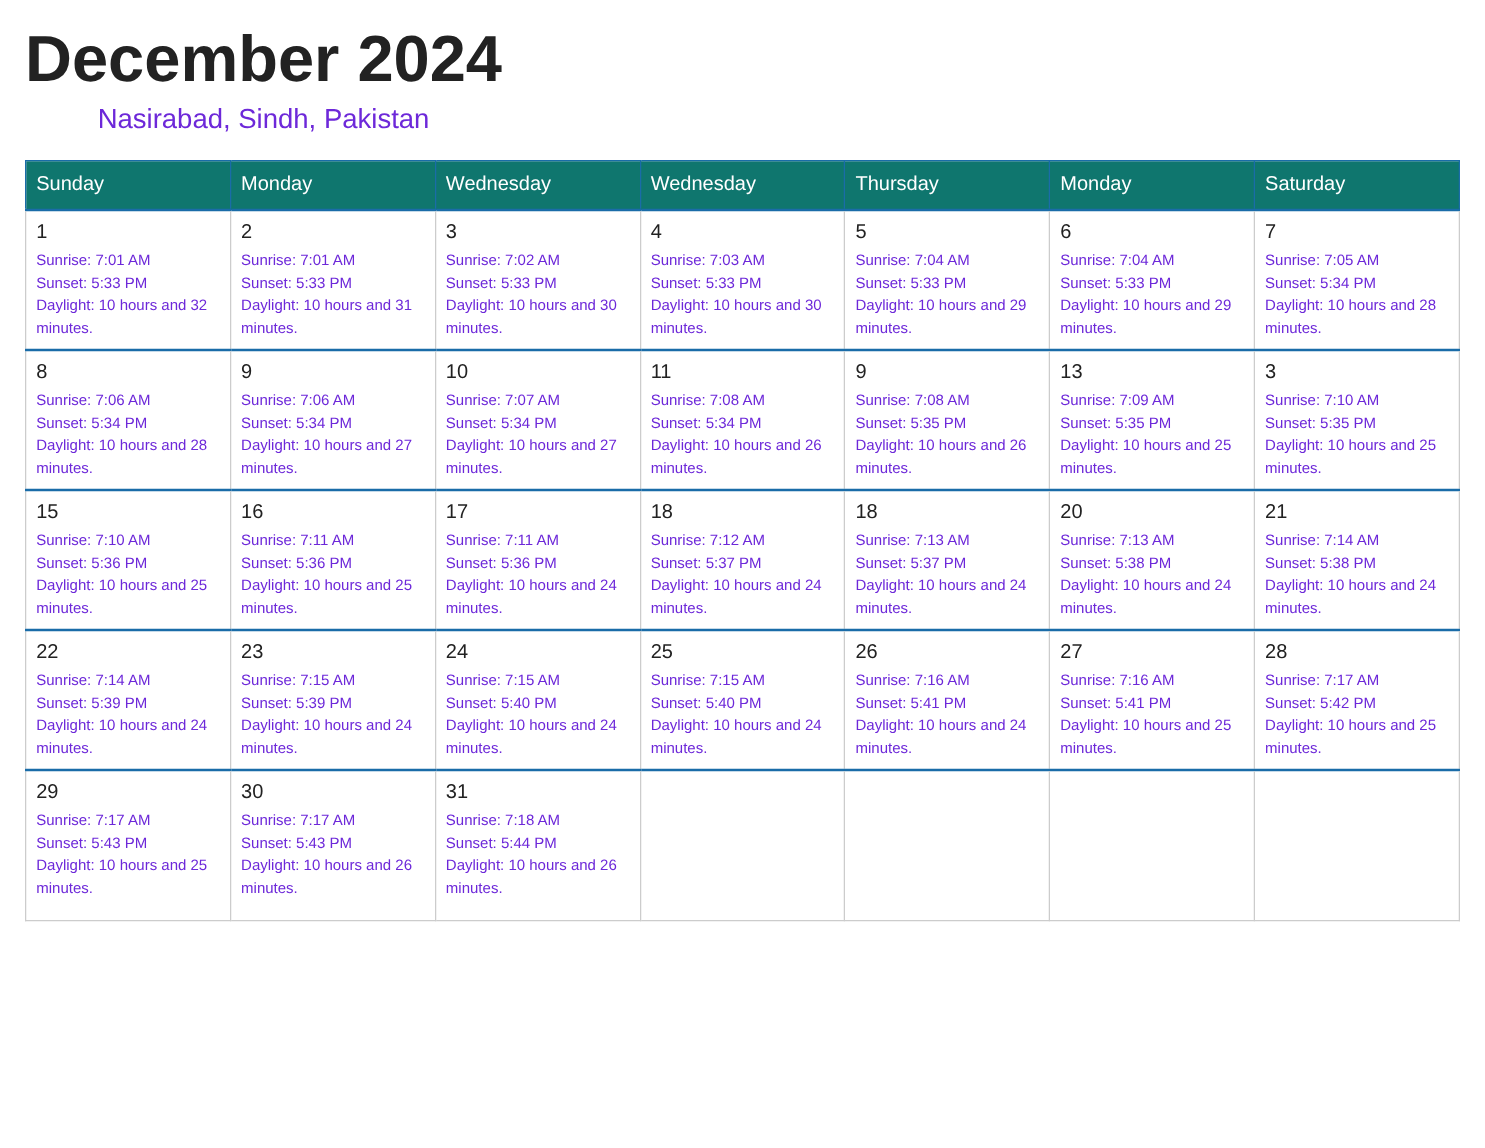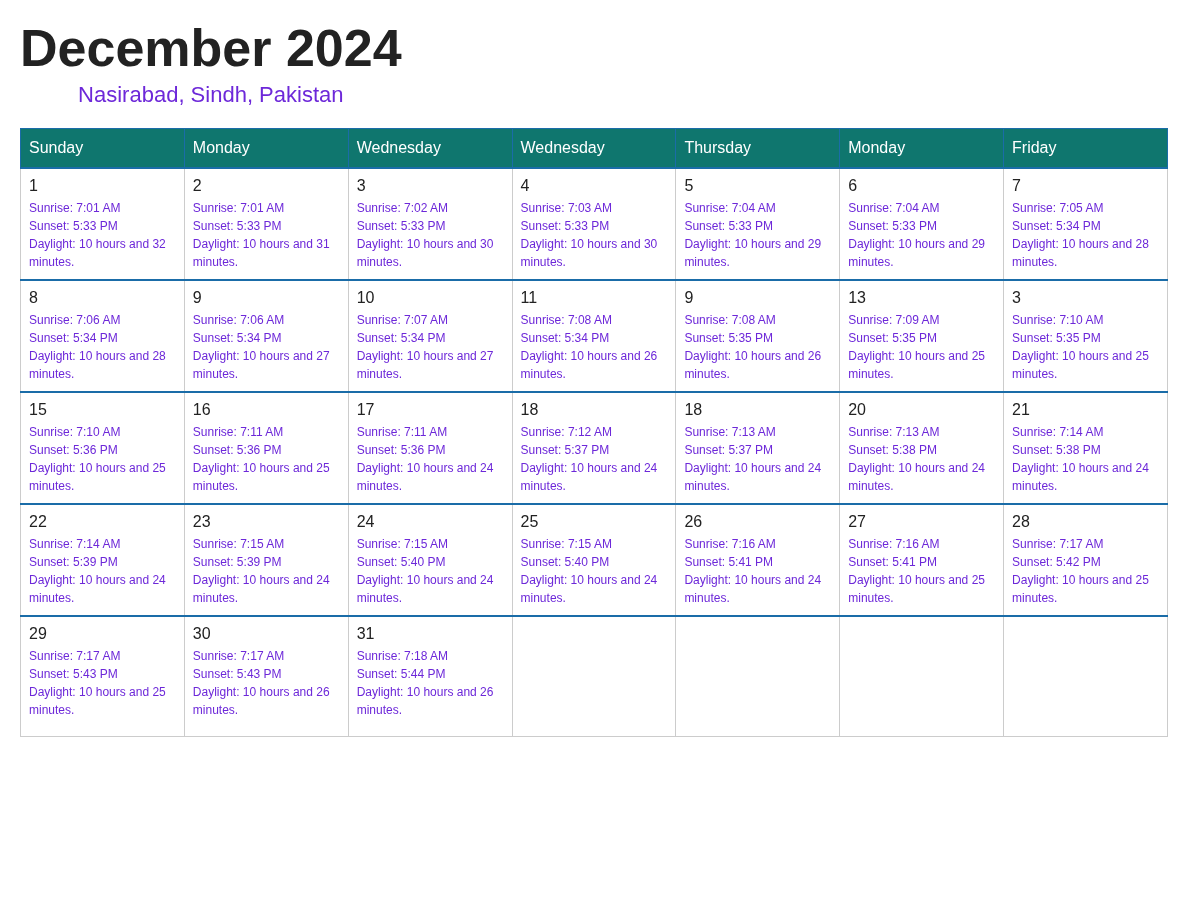--- a/index.html
+++ b/index.html
@@ -114,21 +114,21 @@
 
 <table class="calendar-table">
   <thead>
     <tr>
       <th>Sunday</th>
       <th>Monday</th>
       <th>Wednesday</th>
       <th>Wednesday</th>
       <th>Thursday</th>
       <th>Monday</th>
-      <th>Friday</th>
+      <th>Saturday</th>
     </tr>
   </thead>
   <tbody id="calendar-body">
   <tr>
         <td>
           <span class="day-number">1</span>
           <div class="day-info">Sunrise: 7:01 AM<br>Sunset: 5:33 PM<br>Daylight: 10 hours and 32 minutes.</div>
         </td>
         <td>
           <span class="day-number">2</span>

